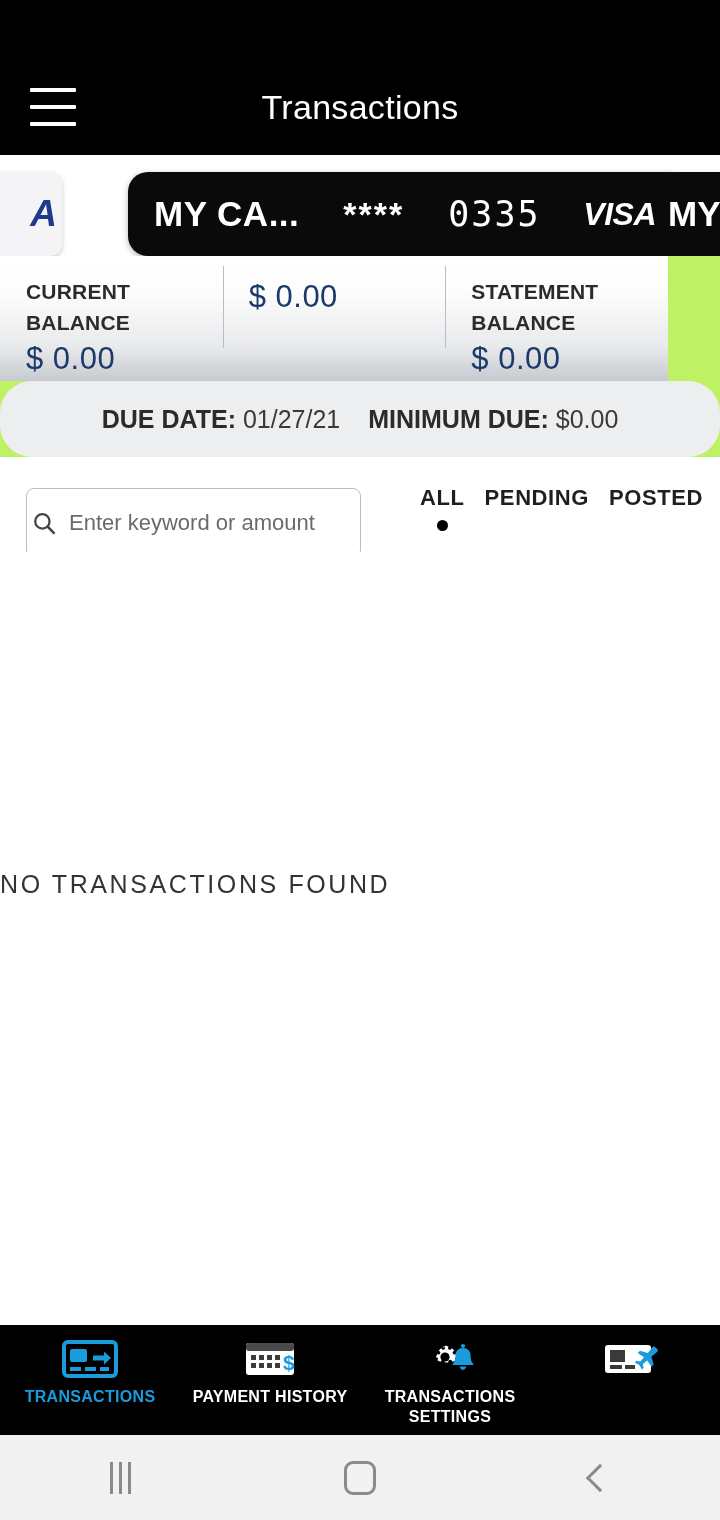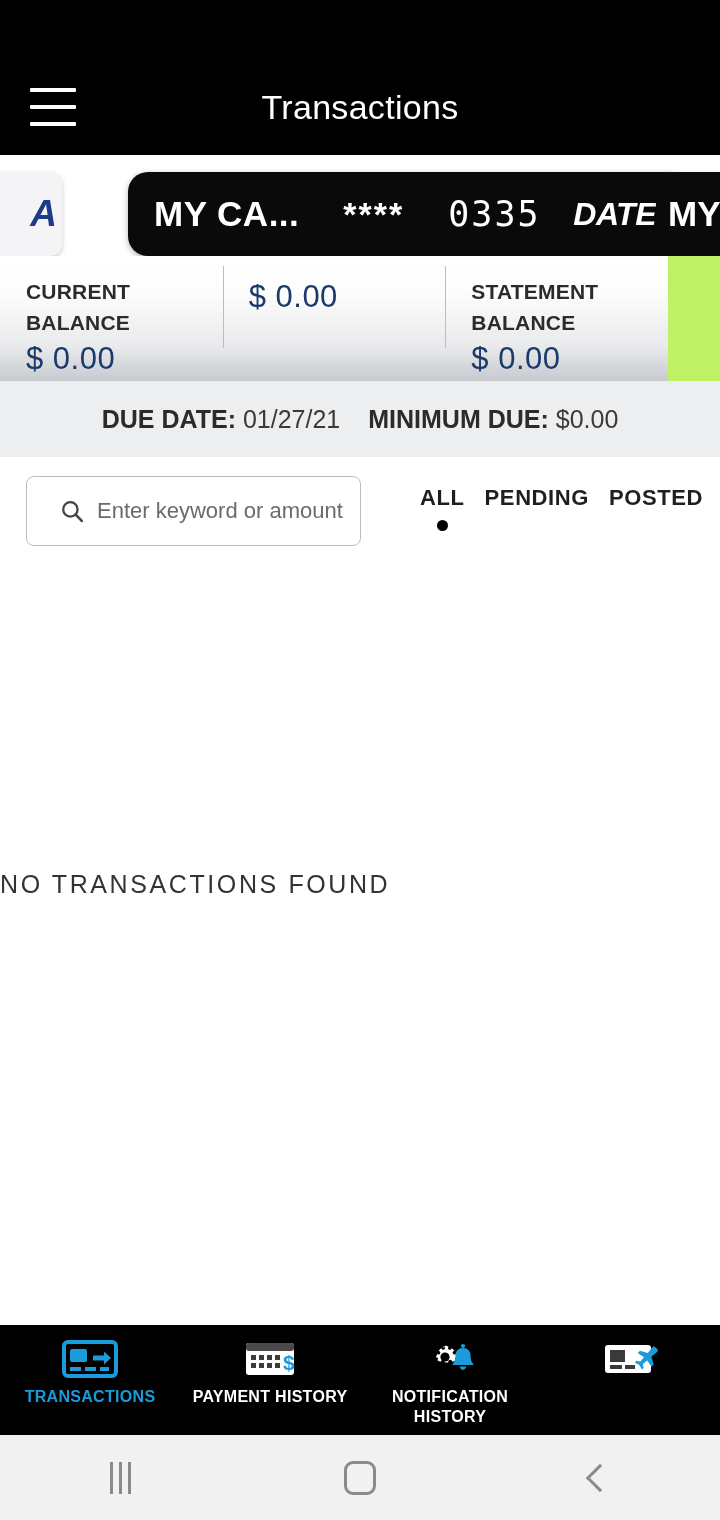--- a/index.html
+++ b/index.html
@@ -102,36 +102,36 @@
   }
   .bal-value {
     color:#1b3a6b; font-size:31px; font-weight:400; margin-top:3px;
     letter-spacing:0.5px;
   }
 
   
   .due-band {
     position:absolute; top:381px; left:0; width:720px; height:76px;
     background:#edeef0;
-    display:flex; align-items:center; justify-content:center;
+    display:flex; align-items:center; justify-content:center;border-radius:32px;
   }
   .due-item { font-size:25px; color:#2b2b2b; white-space:nowrap; }
   .due-item + .due-item { margin-left:28px; }
   .due-item b { font-weight:bold; }
   .due-item span { font-weight:400; color:#3a3a3a; }
 
   
   .filter-row {
     position:absolute; top:457px; left:0; width:720px; height:95px;
     background:#ffffff;
   }
   .search-box {
-    position:absolute; left:26px; top:19px; width:335px; height:70px;
+    position:absolute; left:26px; top:31px; width:335px; height:70px;
     border:1px solid #bdbdbd; border-radius:8px; background:#ffffff;
-    display:flex; align-items:center; padding-left:32px; cursor:text;
+    display:flex; align-items:center; padding-left:4px; cursor:text;
   }
   .search-icon { width:26px; height:26px; flex:0 0 26px; }
   .search-placeholder {
     margin-left:12px; color:#6b6b6b; font-size:22px; font-weight:400;
   }
   .tabs {
     position:absolute; left:420px; top:28px; width:280px;
     display:flex; align-items:flex-start; gap:20px;
   }
   .tab { position:relative; cursor:pointer; }
@@ -204,21 +204,21 @@
   <div class="card-carousel">
 
     <div class="card-prev">
       <span class="card-prev-logo">A</span>
     </div>
 
     <div class="card-main">
       <span class="card-nickname">MY CA...</span>
       <span class="card-masked">****</span>
       <span class="card-masked card-digits">0335</span>
-      <span class="card-brand">DATE</span>
+      <span class="card-brand">VISA</span>
     </div>
 
     <div class="card-next">
       <span class="card-next-label">MY</span>
     </div>
   </div>
 
   <div class="balances">
     <div class="bal-col">
       <div class="bal-label">CURRENT BALANCE</div>
@@ -317,21 +317,21 @@
             <path d="M20 7l2.4.6.9-2.2 3 1.2-.3 2.4 2.2 1 1.7-1.7 2.3 2.3-1.7 1.7 1 2.2 2.4-.3 1.2 3-2.2.9.6 2.4-3 1.2-1.5-1.9-2.3.5-.6 2.3h-3.2l-.6-2.3-2.3-.5-1.5 1.9-3-1.2.6-2.4-2.2-.9 1.2-3 2.4.3 1-2.2-1.7-1.7 2.3-2.3 1.7 1.7 2.2-1-.3-2.4z"></path>
             <circle cx="23" cy="17" r="4.6" fill="#000000"></circle>
           </g>
           <g fill="#1a9bdc">
             <path d="M41 8c-4.6 0-7.6 3.2-7.6 7.4 0 5.3-1.6 7.1-2.6 8.1-.5.5-.2 1.4.6 1.4h19.2c.8 0 1.1-.9.6-1.4-1-1-2.6-2.8-2.6-8.1C48.6 11.2 45.6 8 41 8z"></path>
             <circle cx="41" cy="6" r="2.1"></circle>
             <path d="M37.8 26.6h6.4c0 1.9-1.4 3.3-3.2 3.3s-3.2-1.4-3.2-3.3z"></path>
           </g>
         </svg>
       </div>
-      <div class="nav-label">NOTIFICATION HISTORY</div>
+      <div class="nav-label">TRANSACTIONS SETTINGS</div>
     </div>
 
     <div class="nav-item">
       <div class="nav-icon">
         <svg width="56" height="38" viewBox="0 0 56 38">
           <rect x="3" y="5" width="46" height="28" rx="3" fill="#ffffff"></rect>
           <rect x="8" y="10" width="15" height="12" fill="#3a3a3a"></rect>
           <rect x="8" y="25" width="12" height="4" fill="#3a3a3a"></rect>
           <rect x="23" y="25" width="10" height="4" fill="#3a3a3a"></rect>
           <path d="M53.4 7.2c-.9-.9-2.3-.8-3.1.2l-4.6 5.6-7.7-2.3-2.3 2.3 6.3 4.2-3.6 4.3-3.9-.7-1.6 1.7 4.4 2.6 2.6 4.4 1.7-1.6-.7-3.9 4.3-3.6 4.2 6.3 2.3-2.3-2.3-7.7 5.6-4.6c1-.8 1.1-2.2.2-3.1z" fill="#1a9bdc"></path>

